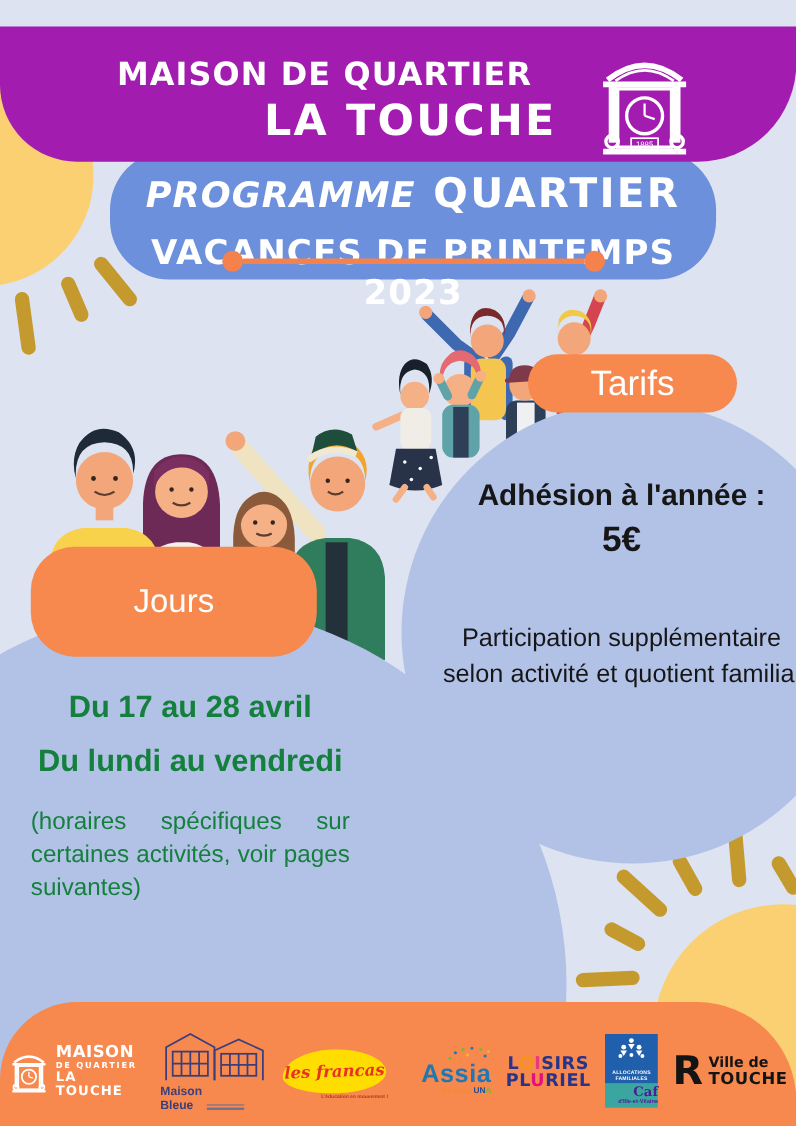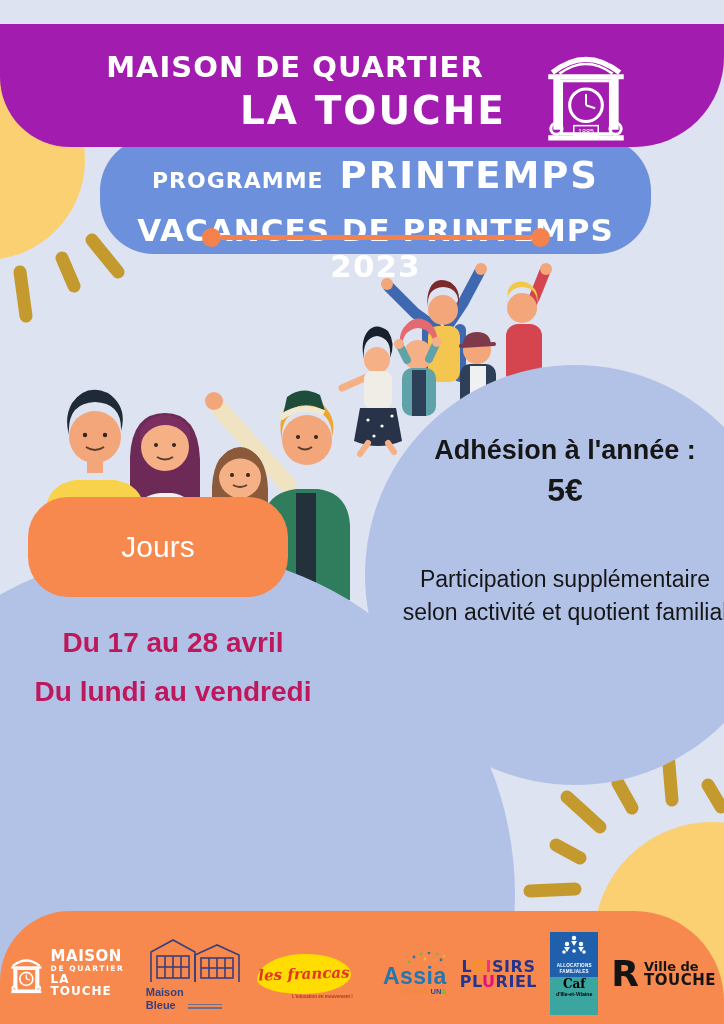--- a/index.html
+++ b/index.html
@@ -24,41 +24,41 @@
   .header-title{position:absolute;left:90px;top:26px;width:410px;text-align:center;color:#fff;
                 font-family:"DejaVu Sans",sans-serif;font-weight:800;}
   .ht1{font-size:29px;letter-spacing:1px;}
   .ht2{font-size:39px;letter-spacing:2px;margin-top:4px;transform:translateX(78px);}
   .clock-main{position:absolute;left:540px;top:18px;width:92px;height:102px;}
 
   
   .banner{left:100px;top:137px;width:551px;height:117px;background:#6c90db;border-radius:54px;z-index:5;
           color:#fff;font-family:"DejaVu Sans",sans-serif;font-weight:800;text-align:center;}
   .banner-line1{display:flex;justify-content:center;align-items:baseline;gap:16px;margin-top:17px;}
-  .banner-kicker{font-size:22px;letter-spacing:1px;}
+  .banner-kicker{font-size:32px;letter-spacing:1px;font-style:italic;}
   .banner-title{font-size:37px;letter-spacing:2px;}
   .banner-subtitle{font-size:31px;letter-spacing:1px;margin-top:15px;}
   .banner-divider{position:absolute;left:50%;bottom:7px;transform:translateX(-50%);
                   display:flex;align-items:center;width:348px;}
   .bd-dot{width:19px;height:19px;border-radius:50%;background:#f5824d;flex:0 0 auto;}
   .bd-line{height:5px;background:#f5824d;flex:1;}
 
   
   .badge{background:#f7894e;color:#fff;z-index:5;display:flex;flex-direction:column;
          align-items:center;justify-content:center;text-align:center;}
   .badge-tarifs{left:480px;top:322px;width:190px;height:53px;border-radius:27px;font-size:32px;}
   .badge-horaires{left:28px;top:497px;width:260px;height:100px;border-radius:40px;font-size:30px;line-height:38px;}
 
   
   .tarifs-text{left:395px;top:430px;width:340px;z-index:5;text-align:center;color:#161616;}
   .tt-head{font-size:27px;font-weight:700;line-height:40px;}
   .tt-price{font-size:32px;font-weight:700;margin-top:2px;}
   .tt-note{font-size:23px;font-weight:500;line-height:33px;margin-top:54px;}
 
-  .horaires-text{left:18px;top:618px;width:310px;z-index:5;text-align:center;color:#be185d;}
+  .horaires-text{left:18px;top:618px;width:310px;z-index:5;text-align:center;color:#15803d;}
   .hx-line{font-size:28px;font-weight:700;line-height:49px;}
   .hx-note{font-size:22px;font-weight:500;line-height:30px;margin-top:16px;text-align:justify;
            text-align-last:left;padding:0 10px;}
 
   
   .footer{left:0;bottom:0;width:724px;height:113px;background:#f7894e;z-index:4;
           border-top-left-radius:70px;border-top-right-radius:90px;}
   .footer-logos{position:absolute;left:0;bottom:0;width:724px;height:113px;z-index:5;
                 display:flex;align-items:center;justify-content:center;gap:13px;padding:18px 8px 6px 8px;}
 
@@ -83,21 +83,21 @@
   .assia-name{color:#2077b4;font-size:23px;font-weight:800;line-height:20px;letter-spacing:.5px;}
   .assia-sub{font-size:7.5px;font-weight:700;margin-top:1px;}
   .as1{color:#f08a3c;} .as2{color:#1b4e9b;} .as3{color:#7ab929;}
 
   .logo-loisirs{display:flex;flex-direction:column;align-items:center;font-family:"DejaVu Sans",sans-serif;
                 font-weight:800;font-size:16px;line-height:15px;letter-spacing:.5px;}
 
   .logo-caf{width:50px;display:flex;flex-direction:column;}
   .caf-top{background:#1f5fac;color:#fff;text-align:center;padding:3px 1px 2px 1px;}
   .caf-toptext{font-size:4.6px;font-weight:700;letter-spacing:.2px;line-height:1.25;}
-  .caf-bottom{background:#3ba6a0;color:#000000;text-align:center;padding:1px 0 18px 0;}
+  .caf-bottom{background:#3ba6a0;color:#4c1d95;text-align:right;padding:1px 0 2px 0;}
   .caf-name{font-size:12px;font-weight:700;font-family:"DejaVu Serif",serif;line-height:13px;}
   .caf-sub{font-size:5.2px;font-weight:700;}
 
   .logo-rennes{display:flex;align-items:center;gap:5px;color:#141414;}
   .rennes-r{font-family:"DejaVu Sans",sans-serif;font-weight:900;font-size:36px;line-height:36px;}
   .rennes-text{display:flex;flex-direction:column;line-height:1.0;font-family:"DejaVu Sans",sans-serif;}
   .rn1{font-size:13px;font-weight:600;}
   .rn2{font-size:15px;font-weight:800;letter-spacing:.5px;}
 </style>
 </head>
@@ -238,42 +238,46 @@
         <rect x="13" y="36" width="7" height="50"></rect>
         <rect x="70" y="36" width="7" height="50"></rect>
       </g>
       <text x="45" y="90" text-anchor="middle" font-size="7" fill="#ffffff">1885</text>
     </svg>
   </div>
 
   <div class="abs banner">
     <div class="banner-line1">
       <span class="banner-kicker">PROGRAMME</span>
-      <span class="banner-title">PRINTEMPS</span>
+      <span class="banner-title">QUARTIER</span>
     </div>
     <div class="banner-subtitle">VACANCES DE PRINTEMPS 2023</div>
     <div class="banner-divider">
       <span class="bd-dot"></span>
       <span class="bd-line"></span>
       <span class="bd-dot"></span>
     </div>
   </div>
 
+  <div class="abs badge badge-tarifs">
+    <span>Tarifs</span>
+  </div>
   <div class="abs tarifs-text">
     <div class="tt-head">Adhésion à l'année :</div>
     <div class="tt-price">5€</div>
     <div class="tt-note">Participation supplémentaire selon activité et quotient familial</div>
   </div>
 
   <div class="abs badge badge-horaires">
     <span>Jours</span>
   </div>
   <div class="abs horaires-text">
     <div class="hx-line">Du 17 au 28 avril</div>
     <div class="hx-line">Du lundi au vendredi</div>
+    <div class="hx-note">(horaires spécifiques sur certaines activités, voir pages suivantes)</div>
   </div>
 
   <div class="abs footer"></div>
 
   <div class="footer-logos">
 
     <div class="logo-mq">
       <svg width="38" height="46" viewBox="0 0 90 100">
         <g stroke="#ffffff" fill="none">
           <path d="M12,30 Q45,4 78,30" stroke-width="6"></path>

